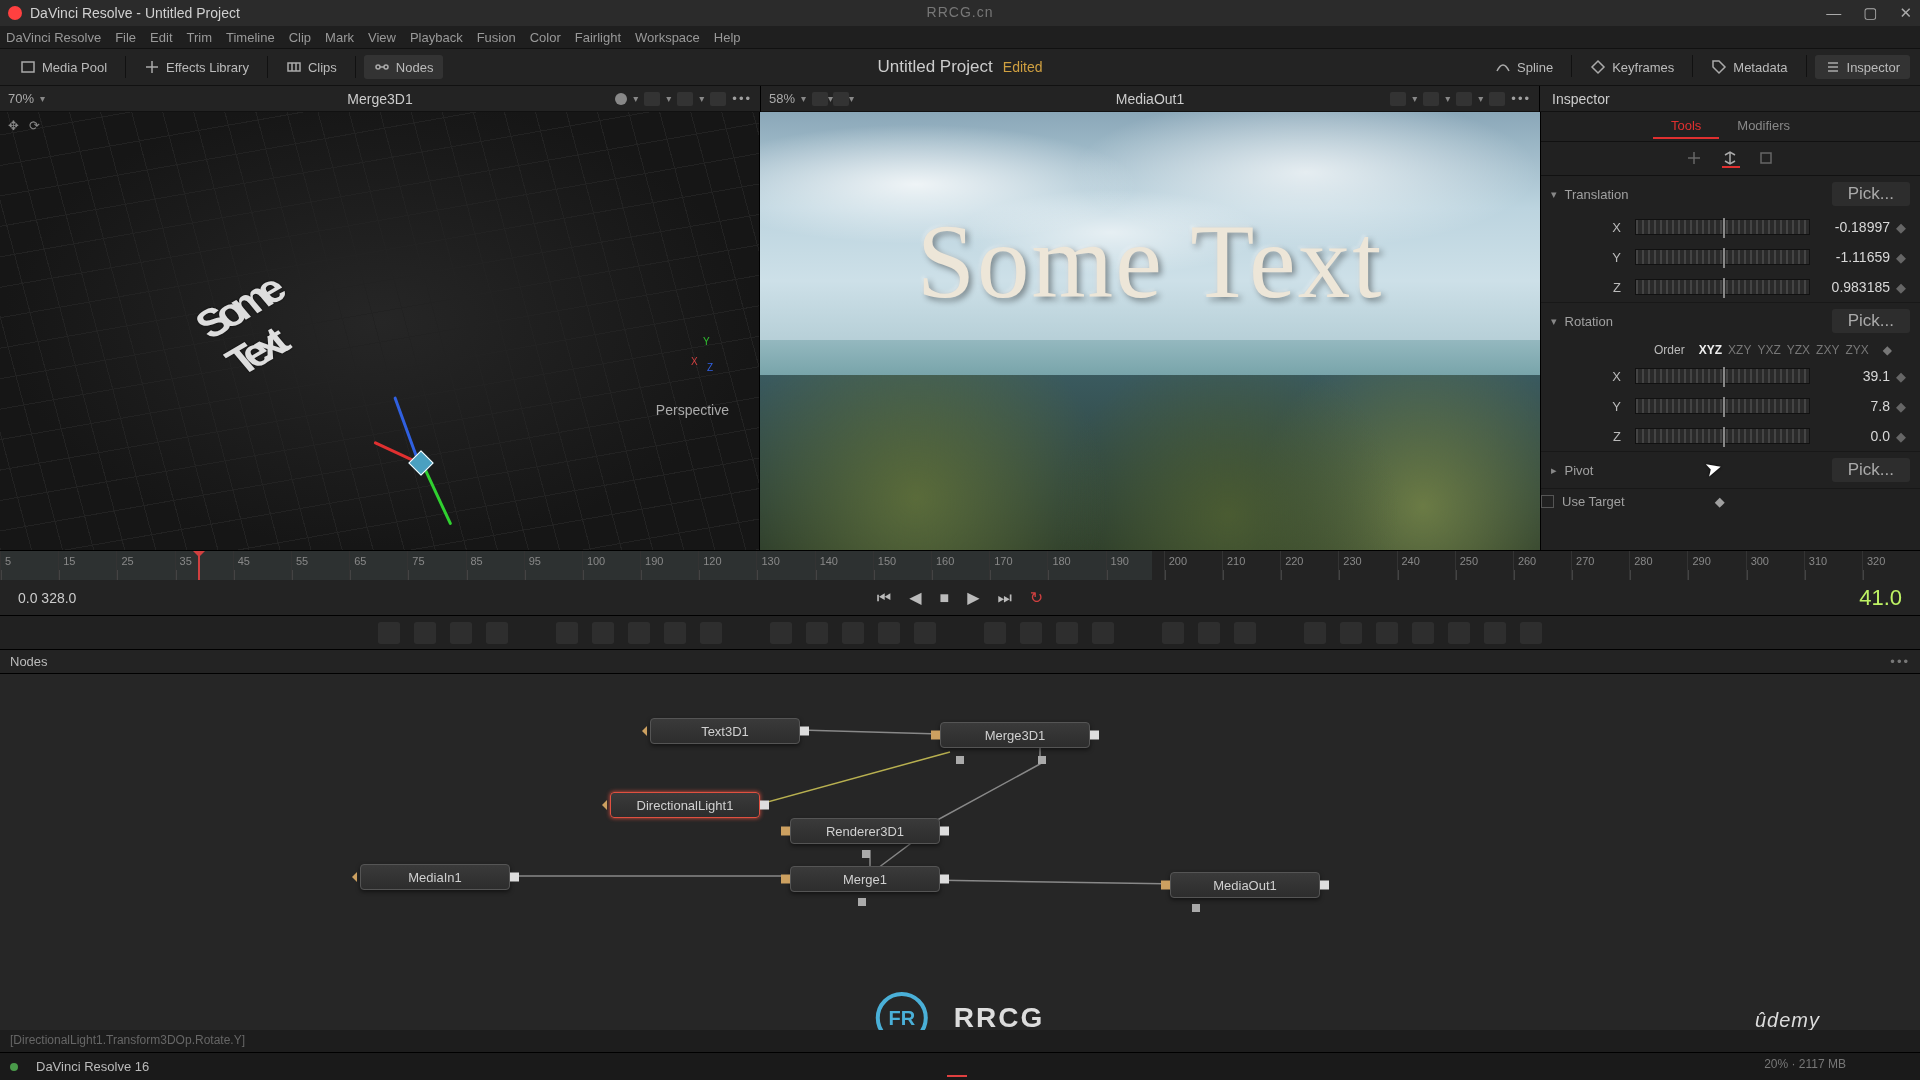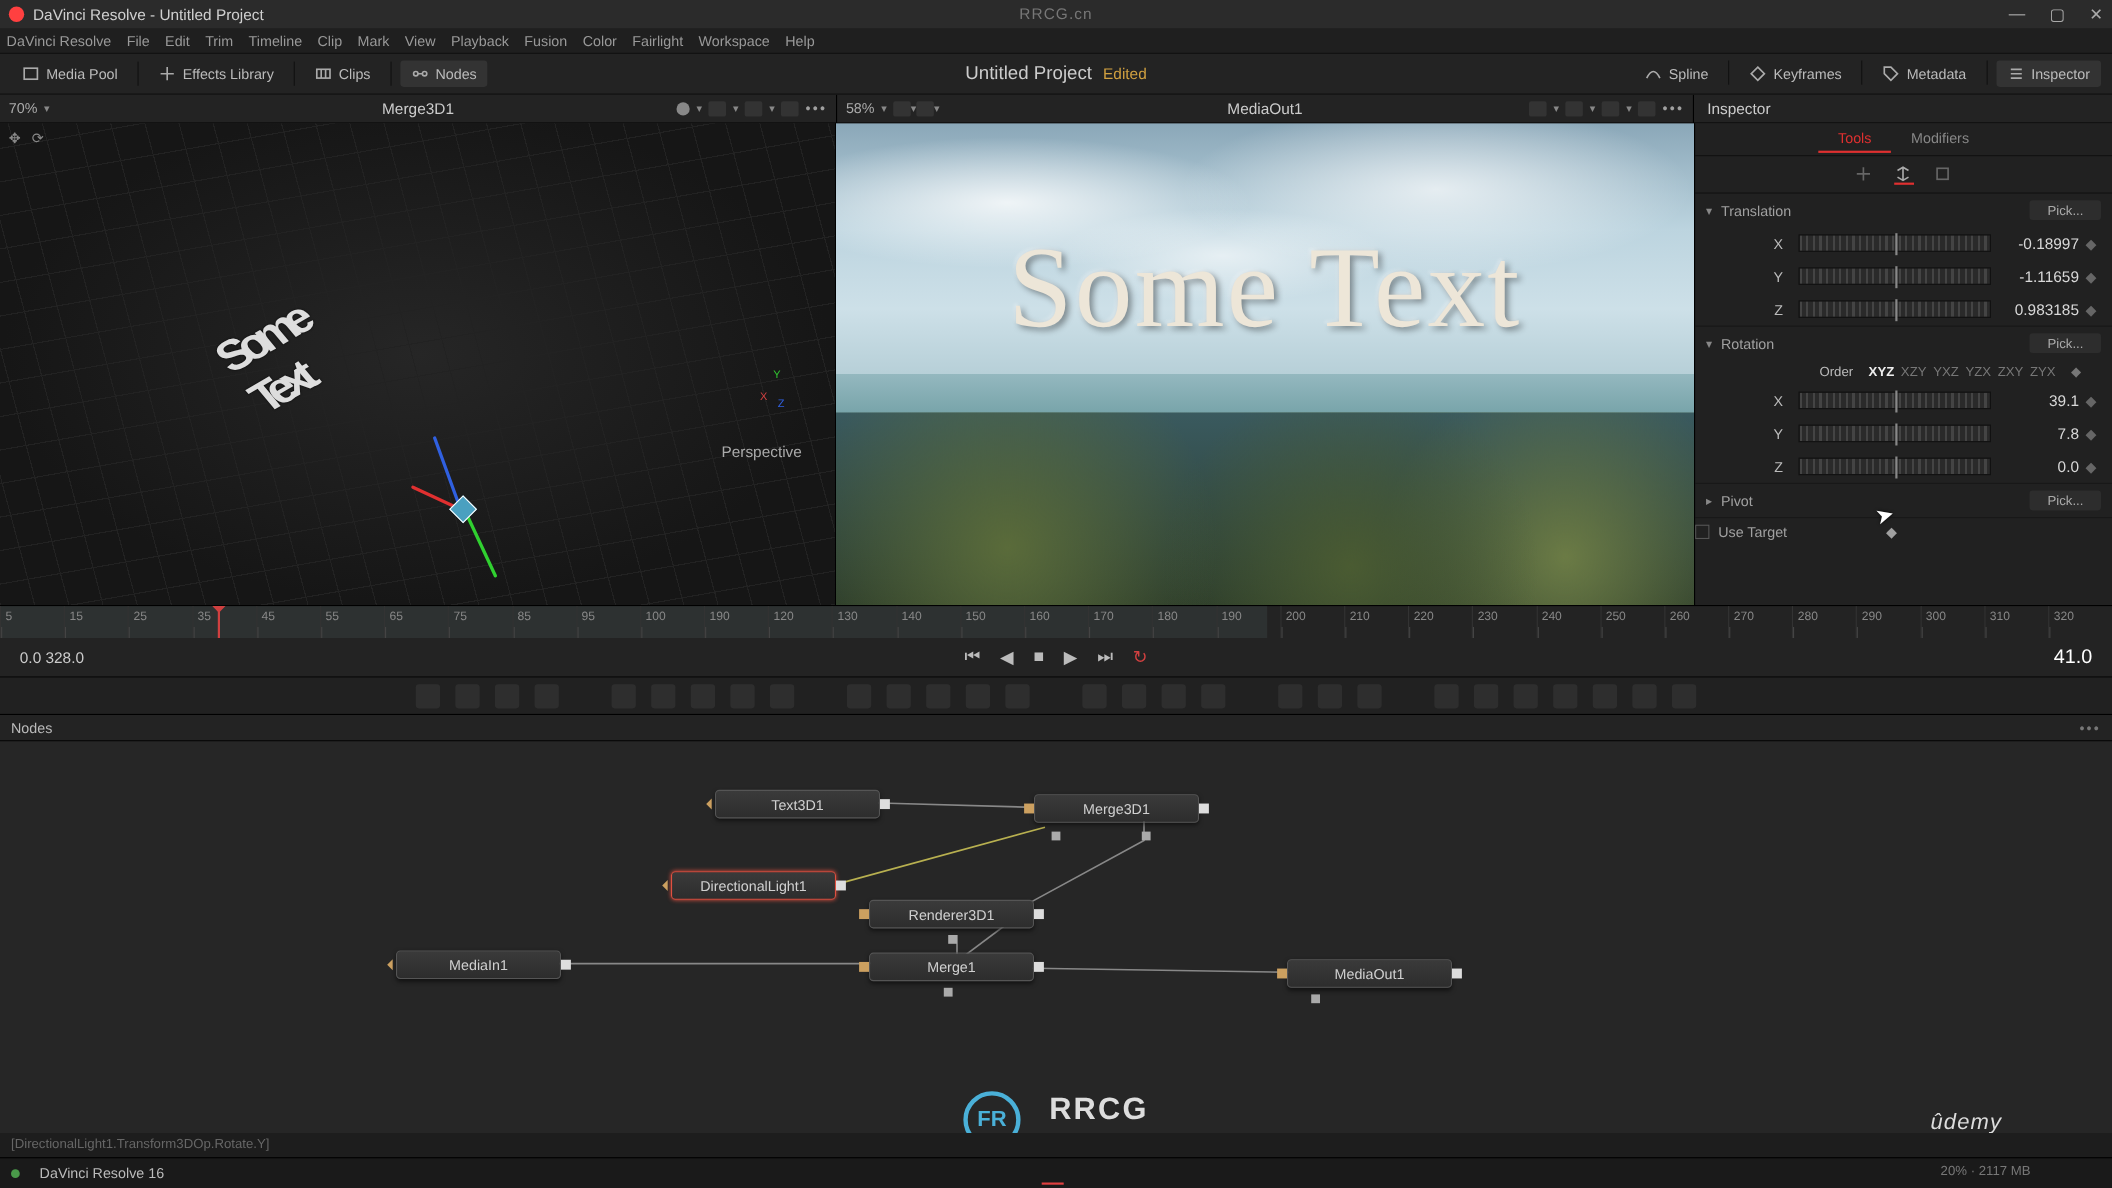--- a/index.html
+++ b/index.html
@@ -79,21 +79,21 @@
 .inspector { width:380px; background:#212121; border-left:1px solid #000; height:438px; overflow:hidden; }
 .inspector .tabs { height:30px; display:flex; justify-content:center; align-items:center; border-bottom:1px solid #111; }
 .inspector .tabs span { padding:4px 18px; color:#888; font-size:13px; border-bottom:2px solid transparent; cursor:pointer; }
 .inspector .tabs span.active { color:#e03030; border-color:#e03030; }
 .inspector .iconrow { height:34px; display:flex; justify-content:center; align-items:center; gap:18px; border-bottom:1px solid #111; }
 .inspector .iconrow .iico { width:18px; height:18px; opacity:.5; cursor:pointer; }
 .inspector .iconrow .iico.sel { opacity:1; border-bottom:2px solid #e03030; padding-bottom:3px; }
 .inspector .section { border-bottom:1px solid #181818; }
 .inspector .sec-hdr { display:flex; align-items:center; padding:6px 10px; cursor:pointer; }
 .inspector .sec-hdr .chev { font-size:11px; color:#888; margin-right:8px; }
-.inspector .sec-hdr .pick { background:#2d2d2d; border-radius:3px; padding:2px 16px; font-size:12px; color:#aaa; margin-left:auto; cursor:pointer; }
+.inspector .sec-hdr .pick { background:#2d2d2d; border-radius:3px; padding:2px 16px; font-size:17px; color:#aaa; margin-left:auto; cursor:pointer; }
 .inspector .row { display:flex; align-items:center; padding:4px 10px 4px 0; height:30px; }
 .inspector .row .lbl { width:80px; text-align:right; color:#bbb; font-size:13px; margin-right:14px; }
 .inspector .row .bar { flex:1; height:16px; background:repeating-linear-gradient(90deg,#444 0 2px,#2a2a2a 2px 6px); border:1px solid #111; position:relative; }
 .inspector .row .bar::after { content:""; position:absolute; left:50%; top:-2px; width:2px; height:20px; background:#888; }
 .inspector .row .val { width:86px; text-align:right; color:#d8d8d8; font-size:14px; padding:0 6px; }
 .inspector .row .kf { width:14px; color:#666; cursor:pointer; }
 .inspector .order { display:flex; gap:6px; justify-content:flex-end; padding:4px 28px 4px 0; font-size:12px; color:#777; }
 .inspector .order .lab { margin-right:8px; color:#bbb; }
 .inspector .order span.sel { color:#eee; font-weight:600; }
 .inspector .order span { cursor:pointer; }
@@ -110,33 +110,33 @@
 .ruler .range { position:absolute; left:0; width:60%; top:0; bottom:0; background:rgba(120,160,160,.12); }
 .ruler .play { position:absolute; left:198px; top:0; width:2px; height:100%; background:#d04040; }
 .ruler .play::before{content:"";position:absolute;left:-5px;top:0;border:6px solid transparent;border-top-color:#d04040;}
 
 
 .transport { height:36px; background:#232323; display:flex; align-items:center; padding:0 18px; border-bottom:1px solid #000; }
 .transport .t-left { width:160px; color:#ccc; font-size:14px; }
 .transport .t-ctr { margin:0 auto; display:flex; gap:18px; align-items:center; }
 .transport .t-ctr span { color:#bbb; cursor:pointer; font-size:16px; }
 .transport .t-ctr .loop { color:#d04040; }
-.transport .t-right { width:160px; text-align:right; color:#ffffff; font-size:18px; }
+.transport .t-right { width:160px; text-align:right; color:#bef264; font-size:22px; }
 
 
 .tooliconrow { height:34px; background:#212121; display:flex; align-items:center; justify-content:center; gap:14px; border-bottom:1px solid #000; }
 .tooliconrow .ti { width:22px; height:22px; opacity:.55; background:#3a3a3a; border-radius:3px; cursor:pointer; }
 .tooliconrow .gap { width:20px; }
 
 
 .nodes-hdr { height:24px; background:#232323; color:#bbb; font-size:13px; padding:4px 10px; border-bottom:1px solid #000; display:flex; }
 .nodes-hdr .dots { margin-left:auto; letter-spacing:2px; color:#777; }
 .nodegraph { height:370px; background:#262626; position:relative; overflow:hidden; }
 .nodegraph .wm1 { position:absolute; right:100px; bottom:12px; color:#ddd; font-size:20px; font-style:italic; letter-spacing:1px;margin-left:24px; }
-.nodegraph .wm2 { position:absolute; left:50%; bottom:0; transform:translateX(-50%); display:flex; gap:26px; }
+.nodegraph .wm2 { position:absolute; left:50%; bottom:0; transform:translateX(-50%); display:flex; align-items:center; gap:26px; }
 .nodegraph .wm2 .badge { width:52px; height:52px; border-radius:50%; border:4px solid #4ab0d8; display:flex; align-items:center; justify-content:center; color:#4ab0d8; font-weight:700; font-size:20px; }
 .nodegraph .wm2 .txt { color:#ddd; font-size:28px; font-weight:700; letter-spacing:2px; }
 .nodegraph .wm2 .sub { color:#aaa; font-size:12px; position:absolute; left:72px; bottom:-2px; letter-spacing:4px; }
 
 .node { position:absolute; width:150px; height:26px; background:linear-gradient(#3a3a3a,#2d2d2d); border:1px solid #555; border-radius:4px; display:flex; align-items:center; justify-content:center; color:#d0d0d0; font-size:13px; box-shadow:0 2px 4px rgba(0,0,0,.5); cursor:move; }
 .node.sel { border:1px solid #e05040; box-shadow:0 0 4px #e05040; }
 .node .port { position:absolute; width:9px; height:9px; background:#bbb; top:50%; transform:translateY(-50%); }
 .node .port.in { left:-10px; background:#cca060; }
 .node .port.out { right:-10px; background:#ddd; }
 .node .tri { position:absolute; width:0;height:0; border:5px solid transparent; }

